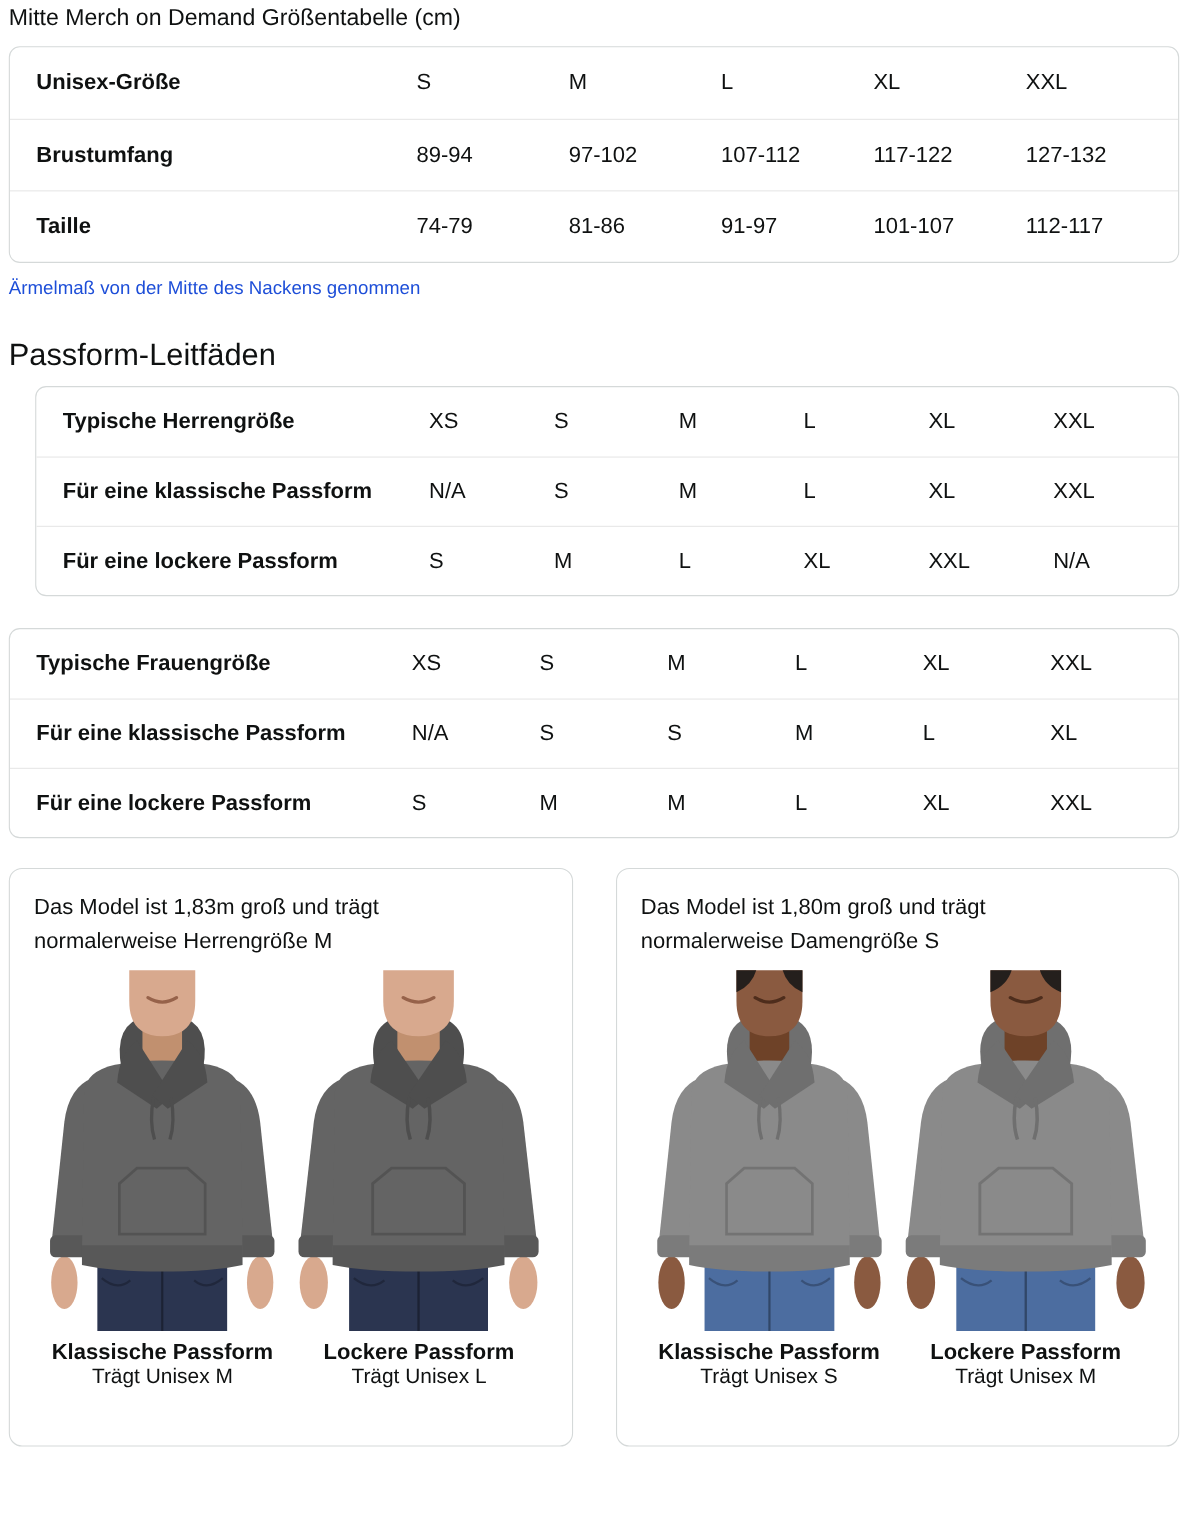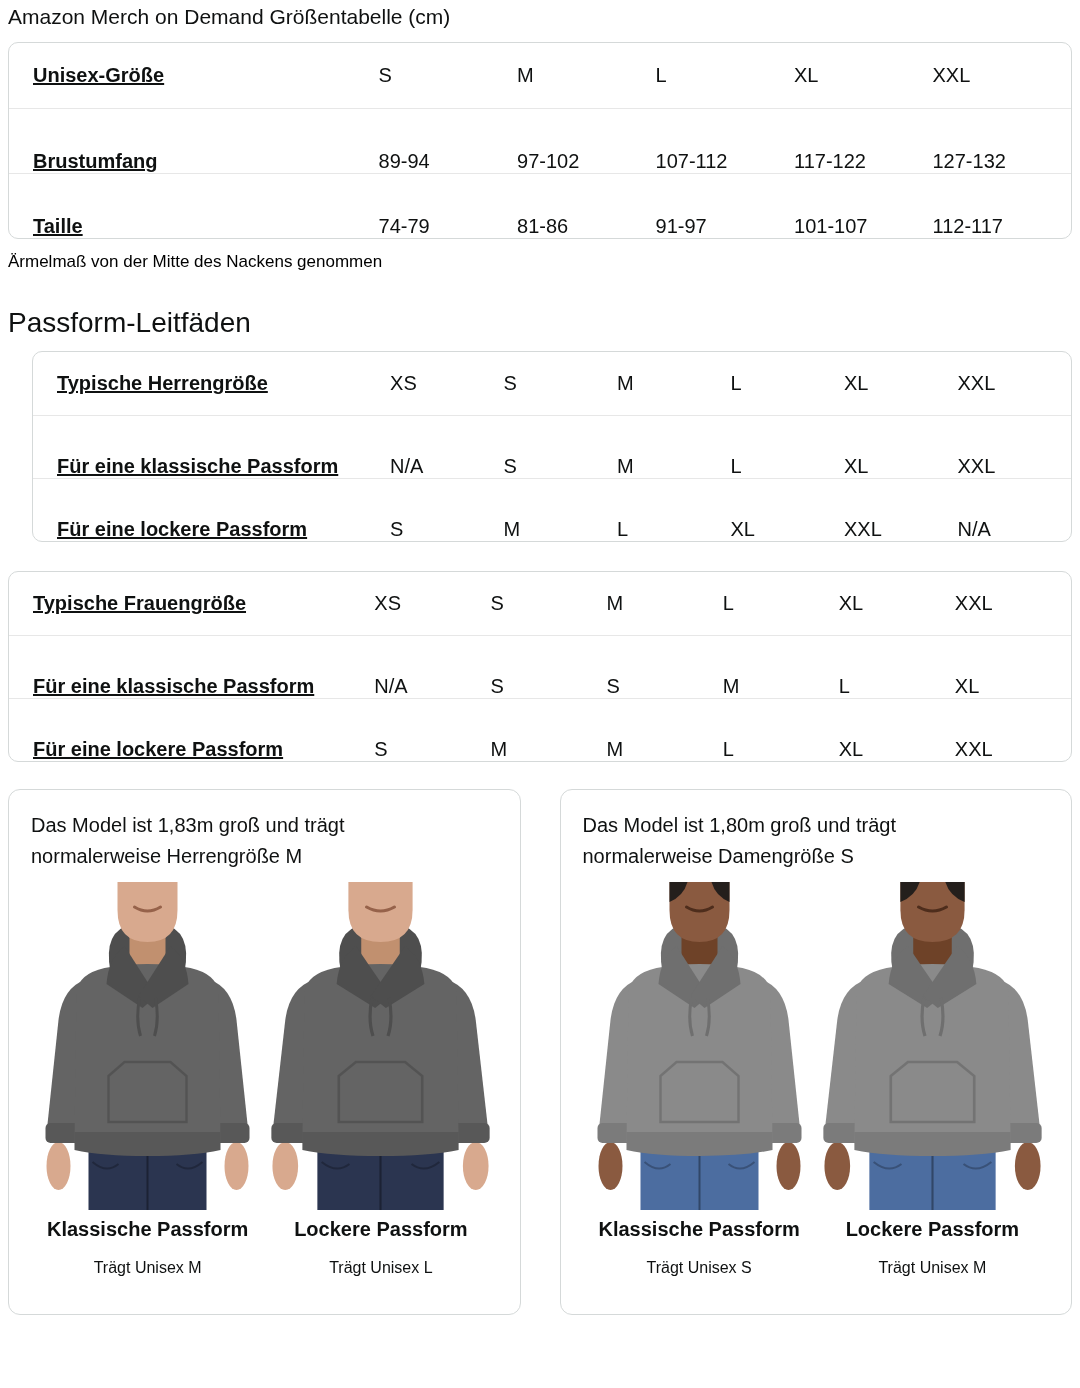--- a/index.html
+++ b/index.html
@@ -11,39 +11,39 @@
     width:1080px; height:1388px; overflow:hidden;
     font-family:"Liberation Sans", sans-serif; color:var(--text);
   }
   .page{padding:0 8px;}
   .page-title{font-size:21px; font-weight:400; margin:4px 0 0 0; line-height:25px; padding-left:0;}
 
   .panel{border:1px solid var(--border); border-radius:10px; background:#fff; overflow:hidden;}
   .panel-1{margin-top:13px;}
   .trow{display:flex; align-items:center; height:65px;}
   .panel-2 .trow, .panel-3 .trow{height:63px;}
-  .trow + .trow{border-top:1px solid var(--divider);align-items:flex-end;}
-  .tlabel{flex:0 0 34.8%; padding-left:24px; font-weight:700; font-size:20px; white-space:nowrap;text-decoration:underline;}
+  .trow + .trow{border-top:1px solid var(--divider);}
+  .tlabel{flex:0 0 34.8%; padding-left:24px; font-weight:700; font-size:20px; white-space:nowrap;}
   .panel-2 .tlabel, .panel-3 .tlabel{flex-basis:34.4%;}
   .tcell{flex:1; font-size:20px;}
 
-  .footnote{font-size:17px; color:#000000; margin-top:13px; line-height:20px;}
+  .footnote{font-size:17px; color:#1d4ed8; margin-top:13px; line-height:20px;}
   .section-heading{font-size:28px; font-weight:400; margin-top:38px; line-height:25px;}
   .panel-2{margin-top:16px;margin-left:24px;}
   .panel-3{margin-top:29px;}
 
   .cards{display:flex; gap:39px; margin-top:27px;}
   .card{flex:1; border:1px solid var(--border); border-radius:12px; padding:20px 22px 14px; height:526px;}
   .card-desc{font-size:20px; line-height:31px; max-width:445px;}
   .figures{display:flex; margin-top:8px;}
   .figure{flex:1; display:flex; flex-direction:column; align-items:center;}
   .model{width:233px; height:330px; display:block;}
   .model.loose{transform:scaleX(1.07); transform-origin:center;}
   .fit-name{font-weight:700; font-size:20px; margin-top:8px; text-align:right;}
-  .fit-size{font-size:16px; margin-top:18px; text-align:right;}
+  .fit-size{font-size:19px; margin-top:0; text-align:right;}
 
   .figure.men{
     --skin:var(--skin-men,#D8A98E); --skin-shade:#C1906F; --mouth:#96624A;
     --hoodie:var(--hoodie-men,#646464); --hood:#4E4E4E; --hoodie-shade:#585858;
     --jeans:var(--jeans-men,#2B3550); --hair:transparent;
   }
   .figure.women{
     --skin:var(--skin-women,#8A5A40); --skin-shade:#6E4228; --mouth:#4E2D1C;
     --hoodie:var(--hoodie-women,#8A8A8A); --hood:#6F6F6F; --hoodie-shade:#7B7B7B;
     --jeans:var(--jeans-women,#4C6DA0); --hair:#241F1C;
@@ -87,21 +87,21 @@
 
     <path d="M107 118 Q103 140 108 156" stroke="var(--hood)" stroke-width="3" fill="none"></path>
     <path d="M123 118 Q127 140 122 156" stroke="var(--hood)" stroke-width="3" fill="none"></path>
 
     <path d="M76 196 L92 182 H138 L154 196 V242 H76 Z" fill="none" stroke="rgba(0,0,0,.16)" stroke-width="2.5"></path>
   </symbol>
 </svg>
 
 <div class="page">
 
-  <h1 class="page-title">Amazon Merch on Demand Größentabelle (cm)</h1>
+  <h1 class="page-title">Mitte Merch on Demand Größentabelle (cm)</h1>
 
   <div class="panel panel-1">
     <div class="trow">
       <div class="tlabel">Unisex-Größe</div>
       <div class="tcell">S</div>
       <div class="tcell">M</div>
       <div class="tcell">L</div>
       <div class="tcell">XL</div>
       <div class="tcell">XXL</div>
     </div>

